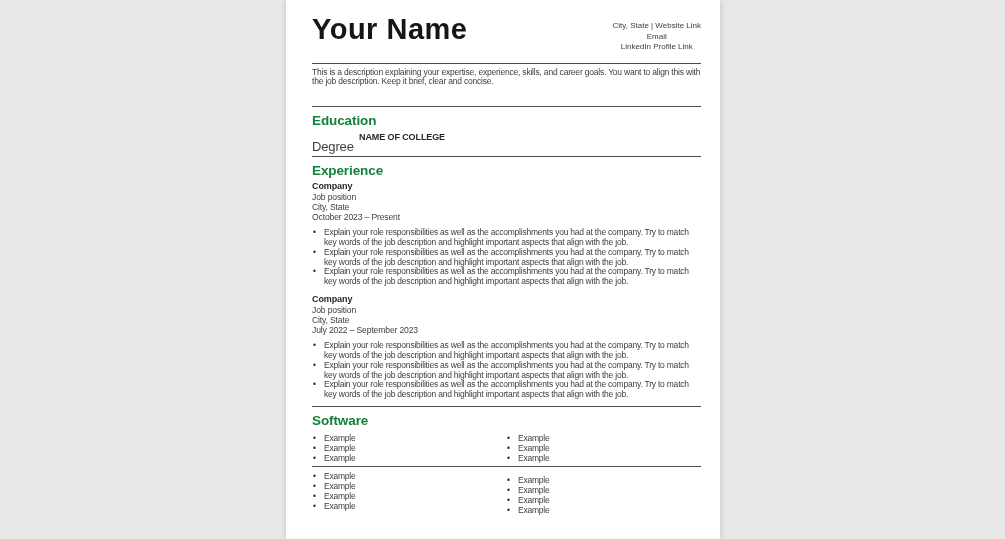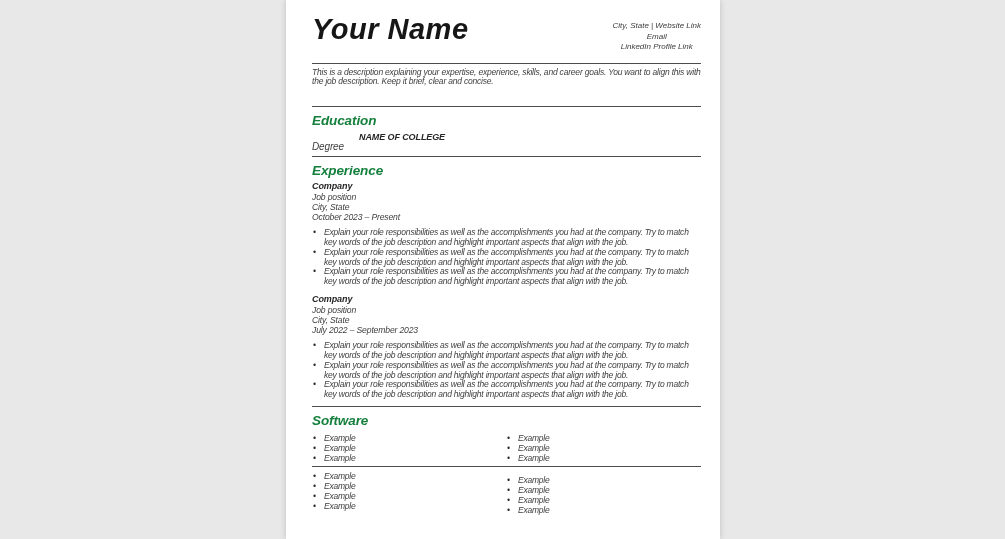--- a/index.html
+++ b/index.html
@@ -8,21 +8,20 @@
     width: 1005px;
     height: 539px;
     background: #e8e8e8;
     overflow: hidden;
     font-family: "Liberation Sans", sans-serif;
   }
   .canvas {
     width: 1005px;
     height: 531px;
     position: relative;
-    font-style: italic;
   }
   .page {
     position: absolute;
     left: 286px;
     top: 0;
     width: 434px;
     height: 539px;
     background: #ffffff;
     box-shadow: 0 0 6px rgba(0,0,0,0.18);
     box-sizing: border-box;
@@ -72,21 +71,21 @@
   }
   h2 {
     margin: 6px 0 0 0;
     font-size: 13.5px;
     line-height: 16px;
     font-weight: bold;
     color: #15803d;
     letter-spacing: -0.1px;
   }
   .subline {
-    font-size: 10px;
+    font-size: 13px;
     line-height: 10px;
     letter-spacing: -0.15px;
     color: #404040;
   }
   .strongline {
     font-size: 9px;
     line-height: 10.5px;
     font-weight: bold;
     color: #262626;
     letter-spacing: -0.1px;

